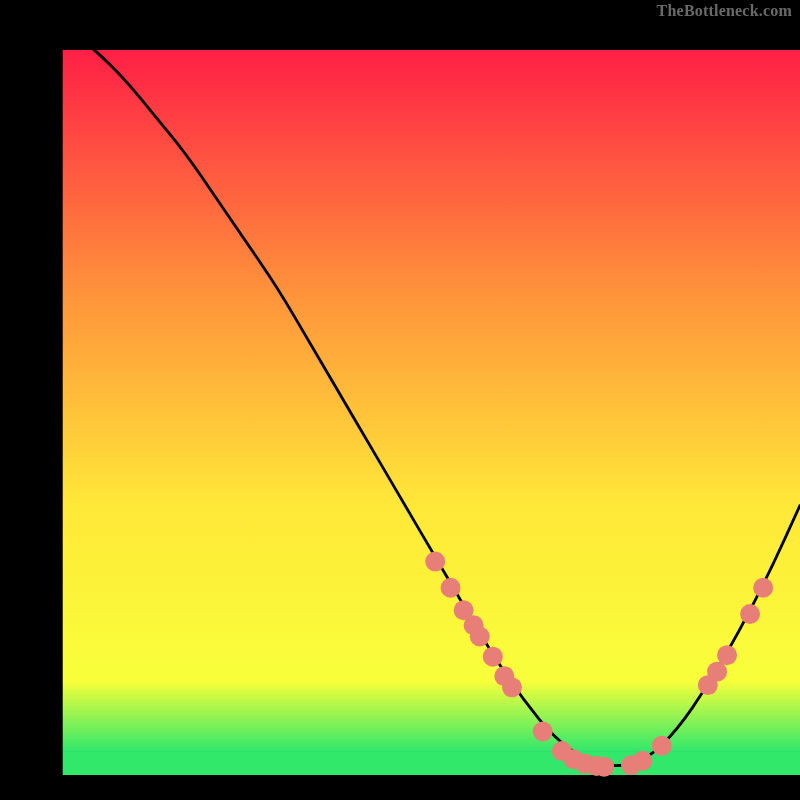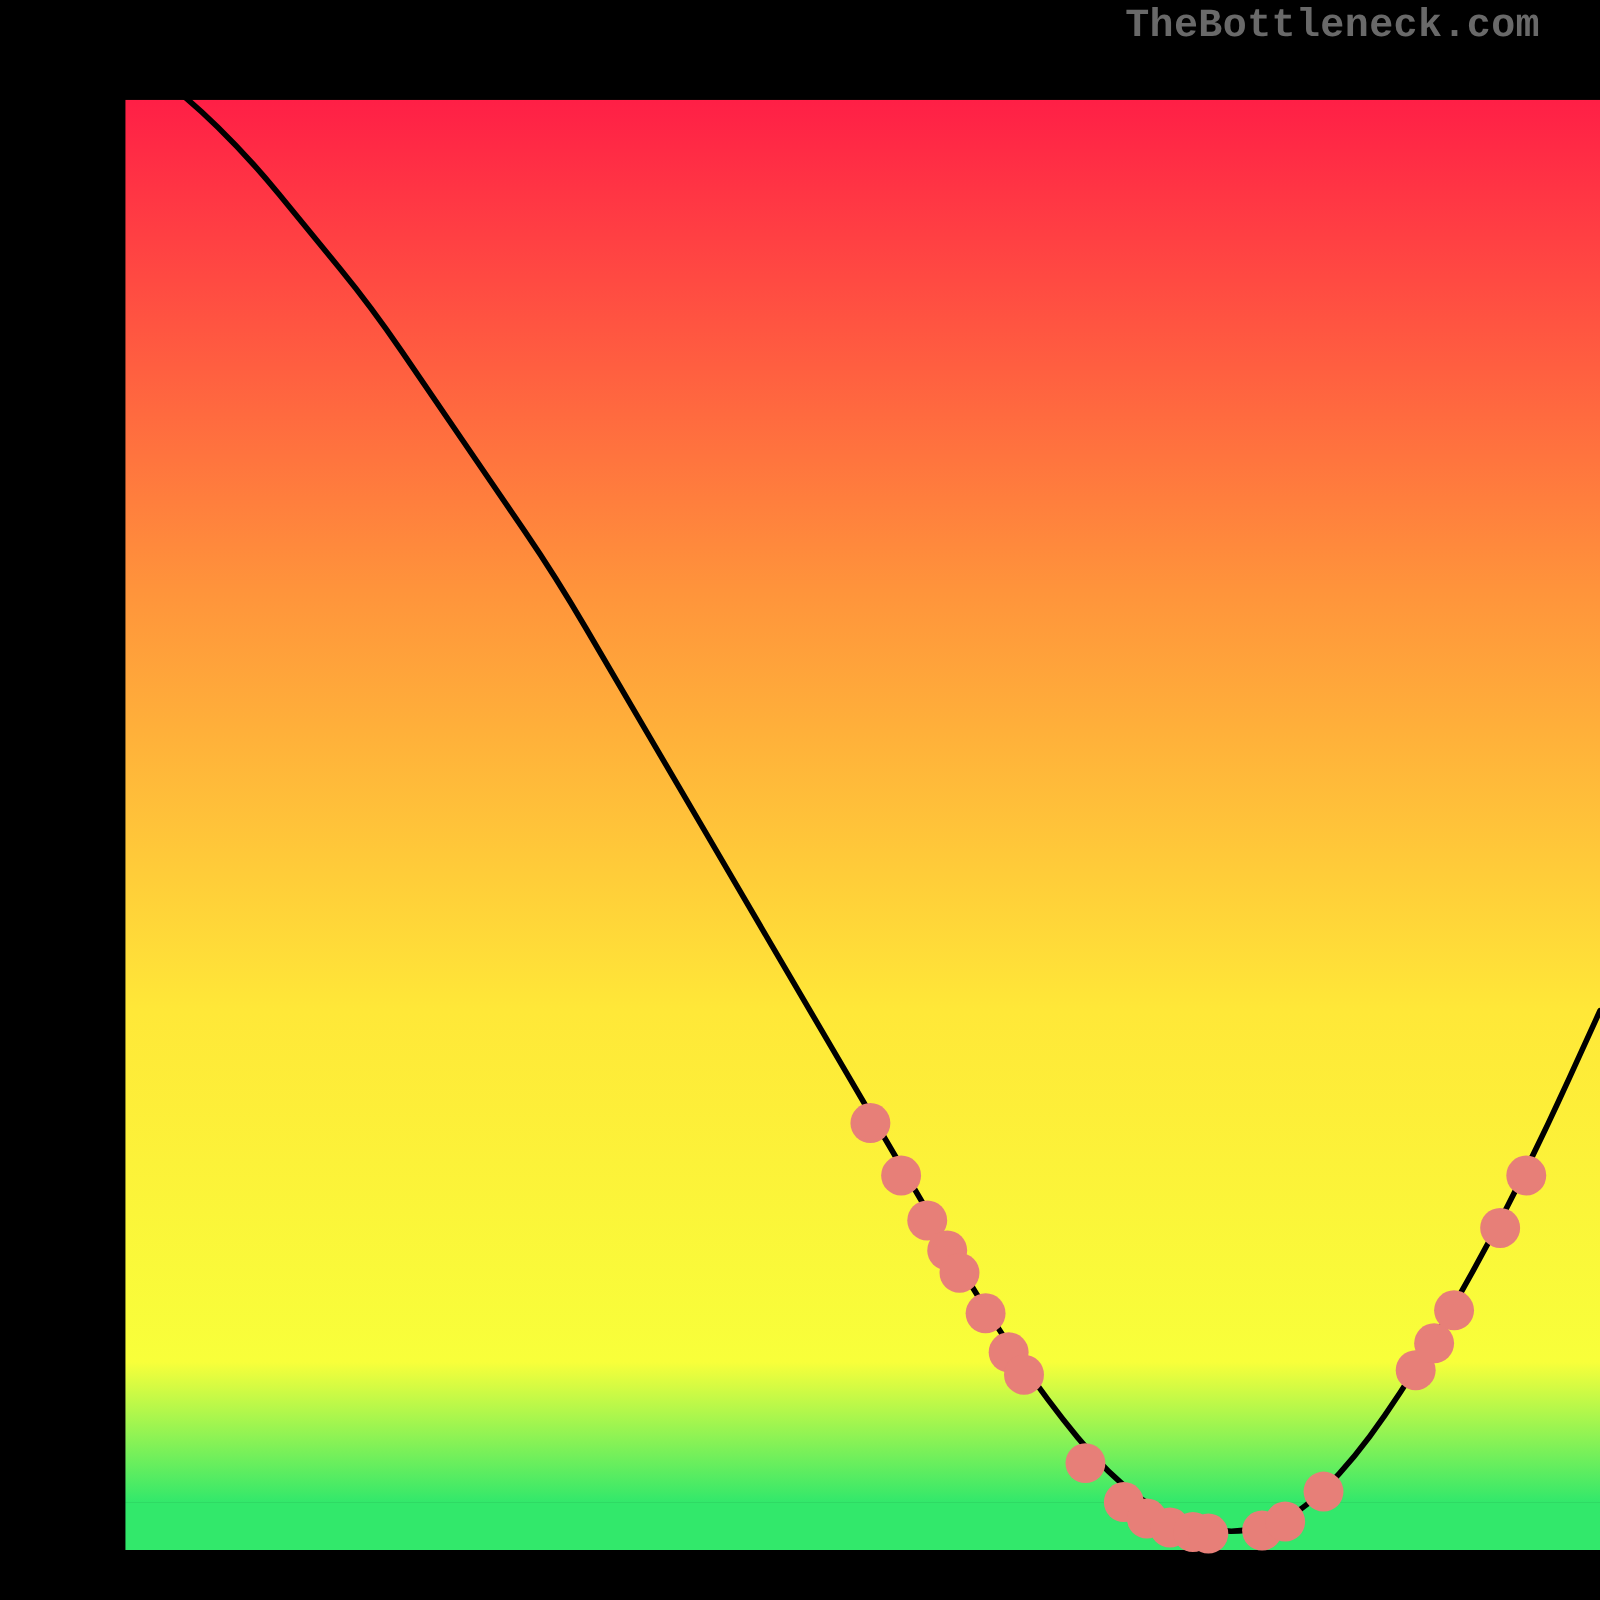--- a/index.html
+++ b/index.html
@@ -12,23 +12,23 @@
   }
   .frame {
     position: relative;
     width: 800px;
     height: 800px;
     background: #000000;
   }
   .watermark {
     position: absolute;
     top: 2px;
-    right: 30px;
-    font-family: Liberation Mono, monospace;
-    font-size: 20px;
+    right: 8px;
+    font-family: Liberation Serif, serif;
+    font-size: 16px;
     font-weight: 600;
     color: #696969;
     letter-spacing: 0.2px;
   }
   svg {
     position: absolute;
     left: 0;
     top: 0;
   }
 </style>

